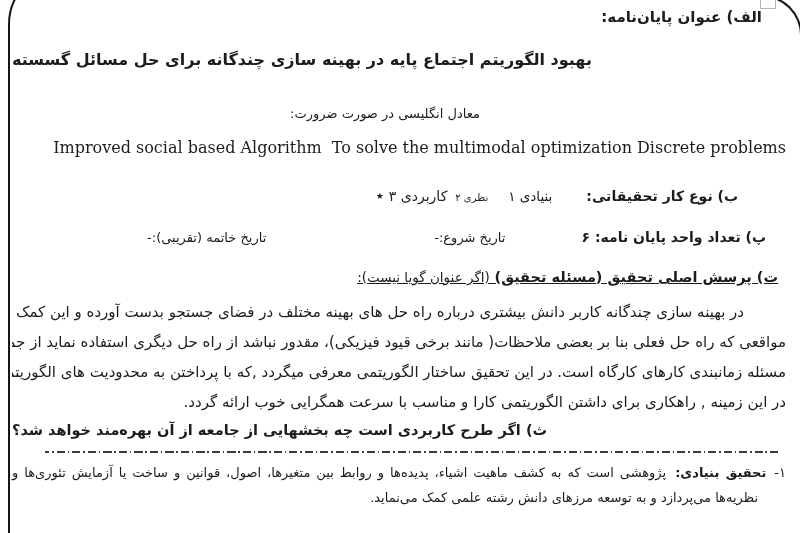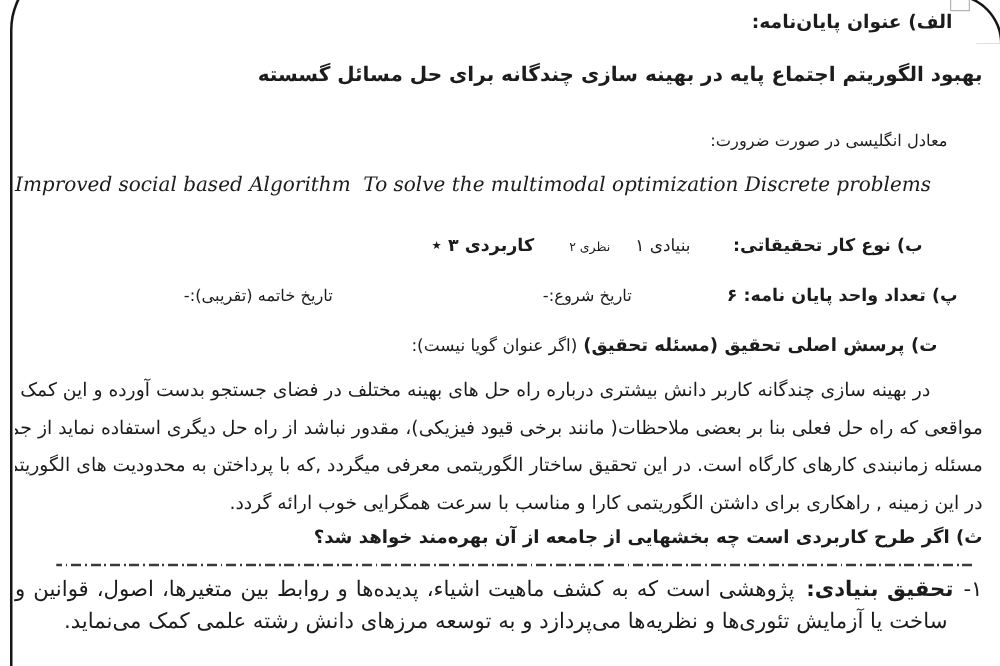--- a/index.html
+++ b/index.html
@@ -46,81 +46,80 @@
     direction: rtl;
     padding: 4px 14px 0 12px;
     box-sizing: border-box;
   }
   .bold { font-weight: 700; }
   .label-a { margin: 4px 24px 0 0; font-size: 15px; font-weight: 700; padding-left: 27px; }
   .title {
     margin: 22px 0 0 0;
     font-size: 16px;
     font-weight: 700;
-    text-align: right;
+    text-align: left;
     line-height: 24px;
   }
-  .english-label { margin: 34px 28px 0 0; font-size: 13px; }
+  .english-label { margin: 34px 28px 0 0; font-size: 13px; text-align: center; }
   .english-title {
     margin-top: 16px;
     direction: ltr;
-    text-align: left;
+    text-align: right;
     font-family: "DejaVu Serif", serif;
-    font-style: italic;
     font-size: 16px;
     line-height: 22px;
     white-space: pre;
   }
   .type-row {
     margin: 28px 48px 0 0;
     font-size: 14px;
     display: flex;
     align-items: baseline;
   }
   .opt-fundamental { margin-right: 34px; font-size: 13.5px; }
   .opt-theoretical { margin-right: 20px; font-size: 10px; }
-  .opt-applied { margin-right: 28px; font-weight: 700; }
+  .opt-applied { margin-right: 8px; font-weight: 400; }
   .star { font-weight: 700; margin-right: 5px; font-size: 15px; }
   .units-row { margin: 24px 20px 0 0; font-size: 14px; display: flex; align-items: baseline; }
   .start-date { margin-right: 76px; font-size: 13px; }
   .end-date { margin-right: 168px; font-size: 13px; }
-  .question-row { margin: 24px 36px 0 0; font-size: 14.5px; }
+  .question-row { margin: 24px 8px 0 0; font-size: 14.5px; text-decoration: underline; }
   .question-note { font-weight: 400; font-size: 13.5px; }
   .paragraph { margin-top: 12px; }
   .par-line {
     font-size: 15px;
     line-height: 30px;
     text-align: justify;
     text-align-last: justify;
     overflow: hidden;
     white-space: nowrap;
   }
   .par-line.first { padding-right: 42px; }
   .par-line.last { text-align-last: right; text-align: center; white-space: normal; }
   .sec-th {
     margin-top: 2px;
-    text-align: right;
+    text-align: left;
     font-weight: 700;
     font-size: 14.5px;
     line-height: 22px;
   }
   .dash-sep {
     margin: 10px 8px 0 33px;
     height: 2px;
     background: repeating-linear-gradient(
       to left,
       #3a3a3a 0px, #3a3a3a 8px,
       transparent 8px, transparent 11px,
       #3a3a3a 11px, #3a3a3a 12.5px,
       transparent 12.5px, transparent 15.5px
     );
   }
   .footnote {
     margin-top: 7px;
-    font-size: 17px;
+    font-size: 13px;
     line-height: 25px;
     text-align: justify;
     padding-right: 28px;
     text-indent: -28px;
   }
   .fn-num { margin-left: 8px; }
   .fn-term { font-weight: 700; margin-left: 3px; }
 </style>
 </head>
 <body>

